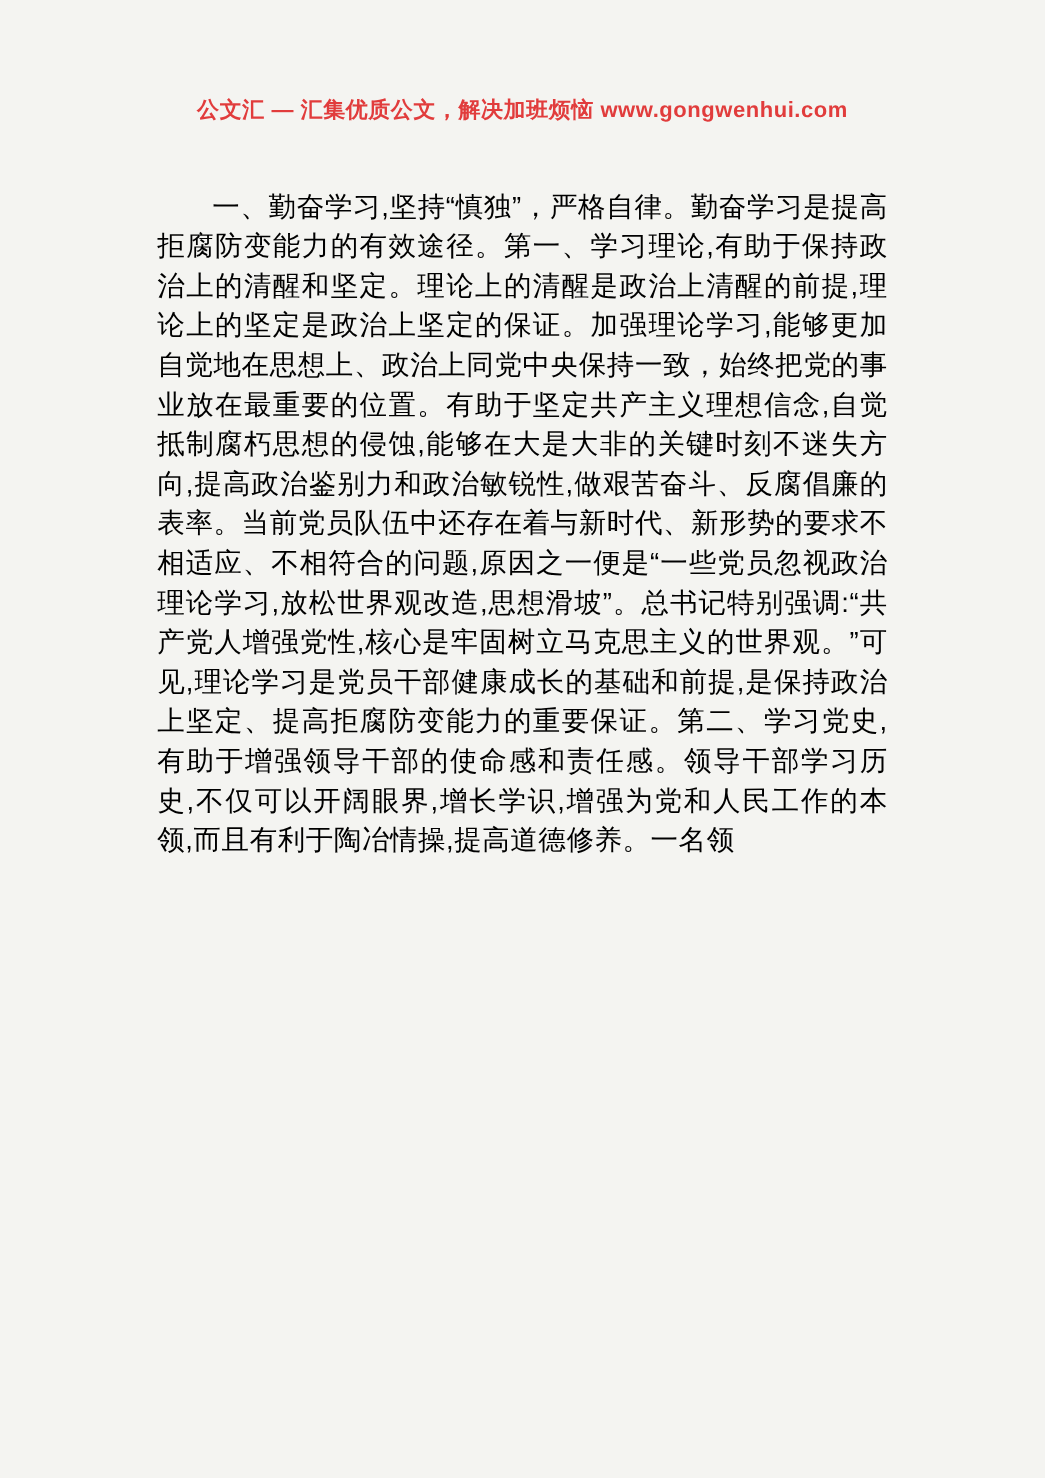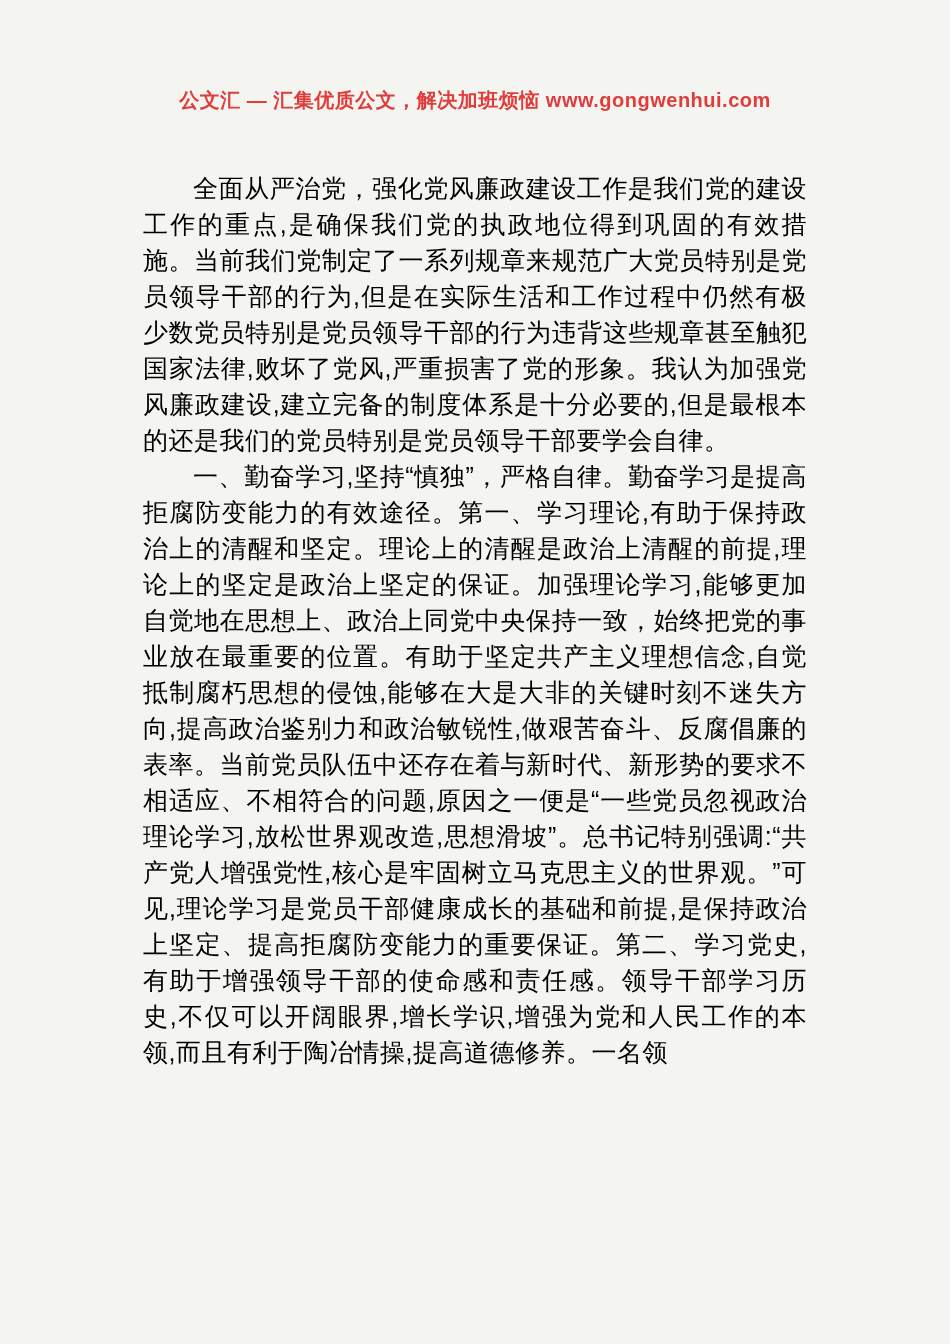--- a/index.html
+++ b/index.html
@@ -56,17 +56,16 @@
 <body>
 
 <div class="page">
 
   <div class="site-banner">
     <span>公文汇 — 汇集优质公文，解决加班烦恼 www.gongwenhui.com</span>
   </div>
 
 
   <div class="doc-body">
-    <p>全面从严治党，强化党风廉政建设工作是我们党的建设工作的重点,是确保我们党的执政地位得到巩固的有效措施。当前我们党制定了一系列规章来规范广大党员特别是党员领导干部的行为,但是在实际生活和工作过程中仍然有极少数党员特别是党员领导干部的行为违背这些规章甚至触犯国家法律,败坏了党风,严重损害了党的形象。我认为加强党风廉政建设,建立完备的制度体系是十分必要的,但是最根本的还是我们的党员特别是党员领导干部要学会自律。</p>
     <p>一、勤奋学习,坚持“慎独”，严格自律。勤奋学习是提高拒腐防变能力的有效途径。第一、学习理论,有助于保持政治上的清醒和坚定。理论上的清醒是政治上清醒的前提,理论上的坚定是政治上坚定的保证。加强理论学习,能够更加自觉地在思想上、政治上同党中央保持一致，始终把党的事业放在最重要的位置。有助于坚定共产主义理想信念,自觉抵制腐朽思想的侵蚀,能够在大是大非的关键时刻不迷失方向,提高政治鉴别力和政治敏锐性,做艰苦奋斗、反腐倡廉的表率。当前党员队伍中还存在着与新时代、新形势的要求不相适应、不相符合的问题,原因之一便是“一些党员忽视政治理论学习,放松世界观改造,思想滑坡”。总书记特别强调:“共产党人增强党性,核心是牢固树立马克思主义的世界观。”可见,理论学习是党员干部健康成长的基础和前提,是保持政治上坚定、提高拒腐防变能力的重要保证。第二、学习党史,有助于增强领导干部的使命感和责任感。领导干部学习历史,不仅可以开阔眼界,增长学识,增强为党和人民工作的本领,而且有利于陶冶情操,提高道德修养。一名领</p>
   </div>
 
 </div>
 
 </body></html>

